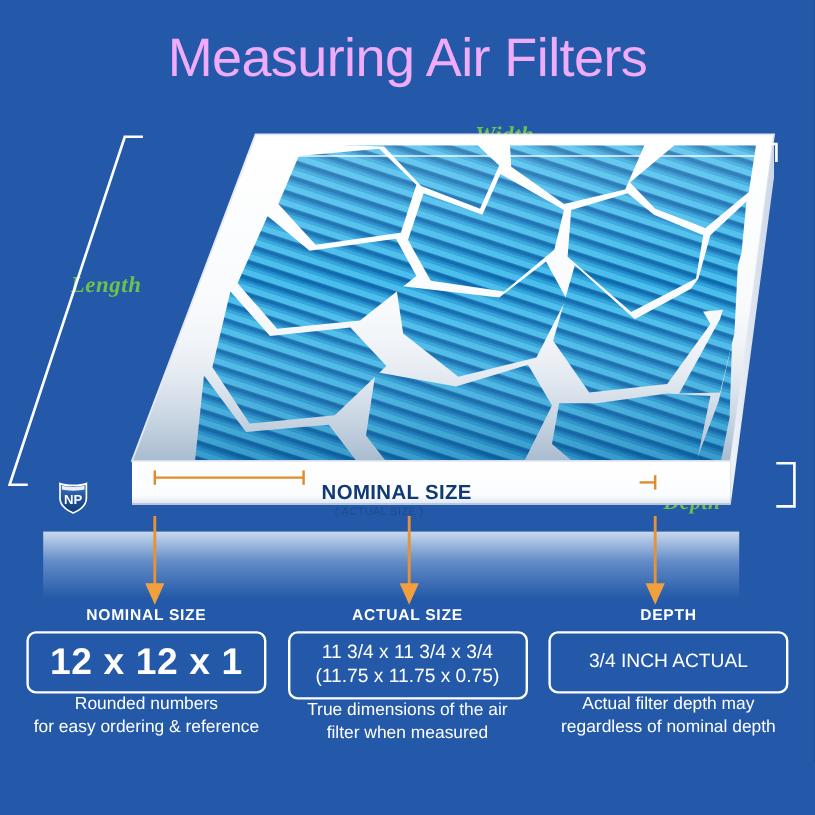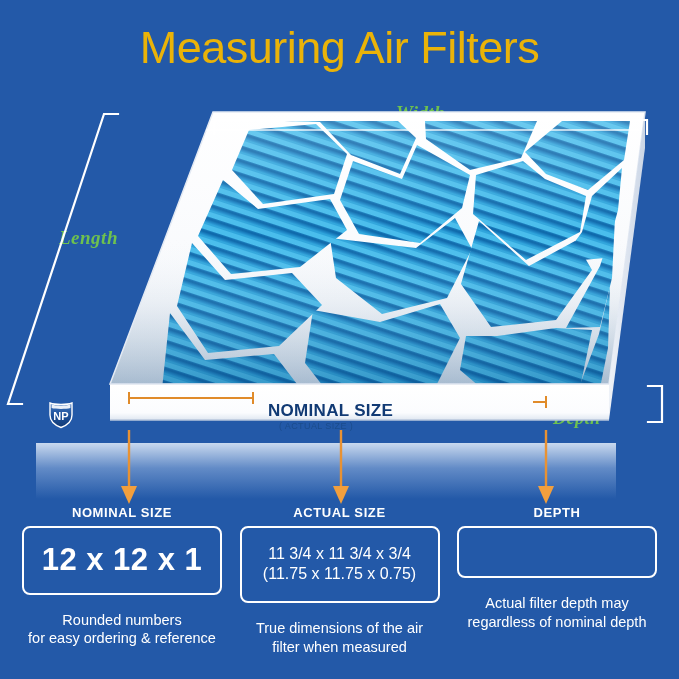--- a/index.html
+++ b/index.html
@@ -19,21 +19,21 @@
     background: #2359a8;
   }
 
   
   .title {
     position: absolute;
     left: 0;
     top: 22px;
     width: 679px;
     text-align: center;
-    color: #eab308;
+    color: #f0abfc;
     font-size: 45px;
     font-weight: 400;
     letter-spacing: -0.5px;
     font-family: "Liberation Sans", sans-serif;
   }
 
   
   .dim-label {
     position: absolute;
     color: #6ec14f;
@@ -113,39 +113,39 @@
     margin-bottom: 6px;
   }
   .block-box {
     border: 2px solid #ffffff;
     border-radius: 8px;
     min-height: 52px;
     display: flex;
     flex-direction: column;
     align-items: center;
     justify-content: center;
-    padding: 16px 4px;
+    padding: 6px 4px;
     box-sizing: border-box;
   }
   .block-box .big {
     color: #ffffff;
     font-size: 31px;
     font-weight: bold;
     letter-spacing: 0.5px;
     line-height: 1.05;
   }
   .block-box .line {
     color: #ffffff;
     font-size: 16px;
     line-height: 1.28;
     white-space: nowrap;
     text-align: center;
   }
   .block-caption {
-    margin-top: 16px;
+    margin-top: 0;
     color: #ffffff;
     font-size: 14.5px;
     line-height: 1.3;
   }
   .block-caption div { white-space: nowrap; }
 </style>
 </head>
 <body>
 
 <div id="infographic">
@@ -312,20 +312,21 @@
       </div>
       <div class="block-caption">
         <div>True dimensions of the air</div>
         <div>filter when measured</div>
       </div>
     </div>
 
     <div class="block">
       <div class="block-title">DEPTH</div>
       <div class="block-box">
+        <div class="line">3/4 INCH ACTUAL</div>
       </div>
       <div class="block-caption">
         <div>Actual filter depth may</div>
         <div>regardless of nominal depth</div>
       </div>
     </div>
 
   </div>
 </div>
 

